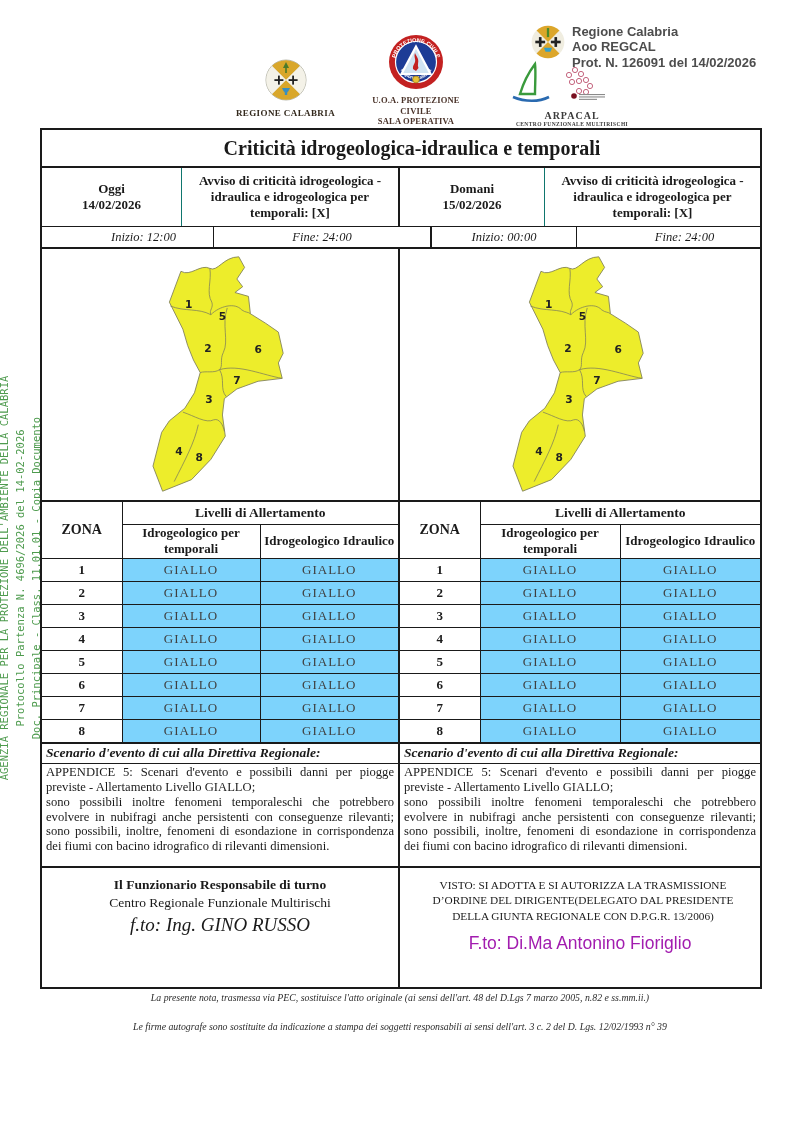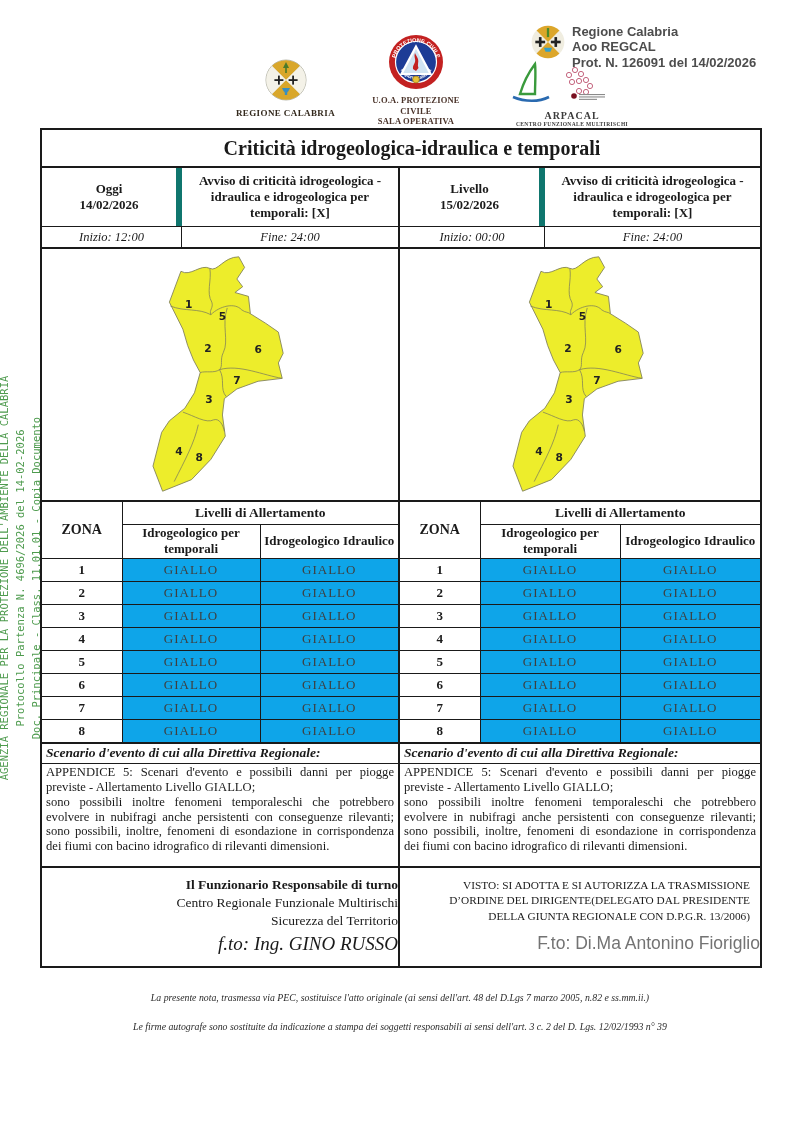--- a/index.html
+++ b/index.html
@@ -30,65 +30,65 @@
                 color:#4d4d4d; line-height:1.18; margin-left:6px; }
 
   
   .doc { position:absolute; left:40px; top:128px; width:722px; border:2px solid #1a1a1a; background:#fff; }
 
   .doc-title { height:38px; display:flex; align-items:center; justify-content:center;
                font-size:20px; font-weight:bold; border-bottom:2px solid #1a1a1a;padding-left:22px; }
 
   .hdr-row { display:grid; grid-template-columns:140px 218px 145px 215px; border-bottom:1px solid #1a1a1a; }
   .hdr-cell { min-height:58px; display:flex; flex-direction:column; align-items:center; justify-content:center;
-              text-align:center; font-size:13px; font-weight:bold; padding:2px 6px; border-right:6px solid #0f766e; }
+              text-align:center; font-size:13px; font-weight:bold; padding:2px 6px; border-right:1px solid #0f766e; }
   .hdr-cell:nth-child(2) { border-right:2px solid #1a1a1a; }
   .hdr-cell:last-child { border-right:none; }
 
-  .time-row { display:grid; grid-template-columns:140px 218px 145px 215px; border-bottom:2px solid #1a1a1a; }
+  .time-row { display:grid; grid-template-columns:140px 218px 145px 215px; border-bottom:2px solid #1a1a1a;padding-left:32px; }
   .time-cell { height:20px; display:flex; align-items:center; justify-content:center;
                font-style:italic; font-size:12.5px; border-right:1px solid #1a1a1a; }
   .time-cell:nth-child(2) { border-right:2px solid #1a1a1a; }
   .time-cell:last-child { border-right:none; }
 
   .maps-row { display:grid; grid-template-columns:358px 360px; border-bottom:2px solid #1a1a1a; }
   .map-cell { height:251px; display:flex; align-items:flex-start; justify-content:center; padding-top:3px; }
   .map-cell.left { border-right:2px solid #1a1a1a; }
 
   .tables-row { display:grid; grid-template-columns:358px 360px; }
   .alert-half.left { border-right:2px solid #1a1a1a; }
   table.alert { width:100%; border-collapse:collapse; table-layout:fixed; }
   table.alert td, table.alert th { border:1px solid #1a1a1a; text-align:center; vertical-align:middle; }
   table.alert col.zc { width:80px; }
   .lv-head { height:22px; font-size:13.5px; font-weight:bold; }
   .sub-head { height:34px; font-size:13px; font-weight:bold; line-height:1.2; }
   .zona-head { font-size:14px; font-weight:bold; }
   td.zcell { height:23px; font-weight:bold; font-size:13px; background:#fff; }
-  td.gcell { height:23px; font-size:13px; letter-spacing:1px; color:#3f3f3f; background:#0ea5e9; }
+  td.gcell { height:23px; font-size:13px; letter-spacing:1px; color:#3f3f3f; background:#7dd3fc; }
   table.alert tr:first-child th { border-top:none; }
   table.alert tr td:first-child, table.alert th:first-child { border-left:none; }
   table.alert tr td:last-child, table.alert th:last-child { border-right:none; }
   table.alert tr:last-child td { border-bottom:none; }
 
   .scenario-row { display:grid; grid-template-columns:358px 360px; border-top:2px solid #1a1a1a; }
   .scen-cell { height:122px; overflow:hidden; }
   .scen-cell.left { border-right:2px solid #1a1a1a; }
   .scen-head { font-size:13.5px; font-weight:bold; font-style:italic; padding:1px 4px 2px 4px;
                border-bottom:1px solid #1a1a1a; }
   .scen-body { font-size:12.6px; line-height:1.18; text-align:justify; padding:1px 4px; }
 
   .sig-row { display:grid; grid-template-columns:358px 360px; border-top:2px solid #1a1a1a; }
-  .sig-cell { height:98px; text-align:right; padding-top:8px; }
+  .sig-cell { height:119px; text-align:center; padding-top:8px; }
   .sig-cell.left { border-right:2px solid #1a1a1a; }
   .sig-l1 { font-size:13.5px; font-weight:bold; line-height:1.35; }
   .sig-l2, .sig-l3 { font-size:13.5px; line-height:1.35; }
   .sig-l4 { font-size:19px; font-weight:normal; font-style:italic; line-height:1.35; }
   .sig-visto { font-size:11.3px; line-height:1.35; padding:2px 10px 0 16px; }
   .sig-role { font-size:12.8px; font-weight:bold; margin-top:4px; }
-  .sig-name { font-family:"Liberation Sans", sans-serif; font-size:17.5px; color:#737373; margin-top:9px; }
+  .sig-name { font-family:"Liberation Sans", sans-serif; font-size:17.5px; color:#a21caf; margin-top:9px; }
 
   .footer-note { position:absolute; left:0; width:800px; text-align:center; font-style:italic;
                  font-size:9.8px; color:#2b2b2b; }
   .fn1 { top:1021px; } .fn2 { top:992px; }
 
   svg text { user-select:none; }
 </style>
 </head>
 <body>
 <div class="page">
@@ -189,21 +189,21 @@
 
     <div class="doc-title">Criticità idrogeologica-idraulica e temporali</div>
 
     <div class="hdr-row">
       <div class="hdr-cell it">
         <span>Oggi</span>
         <span>14/02/2026</span>
       </div>
       <div class="hdr-cell">Avviso di criticità idrogeologica - idraulica e idrogeologica per temporali: [X]</div>
       <div class="hdr-cell it">
-        <span>Livello</span>
+        <span>Domani</span>
         <span>15/02/2026</span>
       </div>
       <div class="hdr-cell">Avviso di criticità idrogeologica - idraulica e idrogeologica per temporali: [X]</div>
     </div>
 
     <div class="time-row">
       <div class="time-cell">Inizio: 12:00</div>
       <div class="time-cell">Fine: 24:00</div>
       <div class="time-cell">Inizio: 00:00</div>
       <div class="time-cell">Fine: 24:00</div>
@@ -407,21 +407,20 @@
           <div>APPENDICE 5: Scenari d'evento e possibili danni per piogge previste - Allertamento Livello GIALLO;</div>
           <div>sono possibili inoltre fenomeni temporaleschi che potrebbero evolvere in nubifragi anche persistenti con conseguenze rilevanti; sono possibili, inoltre, fenomeni di esondazione in corrispondenza dei fiumi con bacino idrografico di rilevanti dimensioni.</div>
         </div>
       </div>
     </div>
 
     <div class="sig-row">
       <div class="sig-cell left">
         <div class="sig-l1">Il Funzionario Responsabile di turno</div>
         <div class="sig-l2">Centro Regionale Funzionale Multirischi</div>
-        <div class="sig-l3">Sicurezza del Territorio</div>
         <div class="sig-l4">f.to: Ing. GINO RUSSO</div>
       </div>
       <div class="sig-cell">
         <div class="sig-visto">VISTO: SI ADOTTA E SI AUTORIZZA LA TRASMISSIONE D’ORDINE DEL DIRIGENTE(DELEGATO DAL PRESIDENTE DELLA GIUNTA REGIONALE CON D.P.G.R. 13/2006)</div>
         <div class="sig-name">F.to: Di.Ma Antonino Fioriglio</div>
       </div>
     </div>
 
   </div>
 

